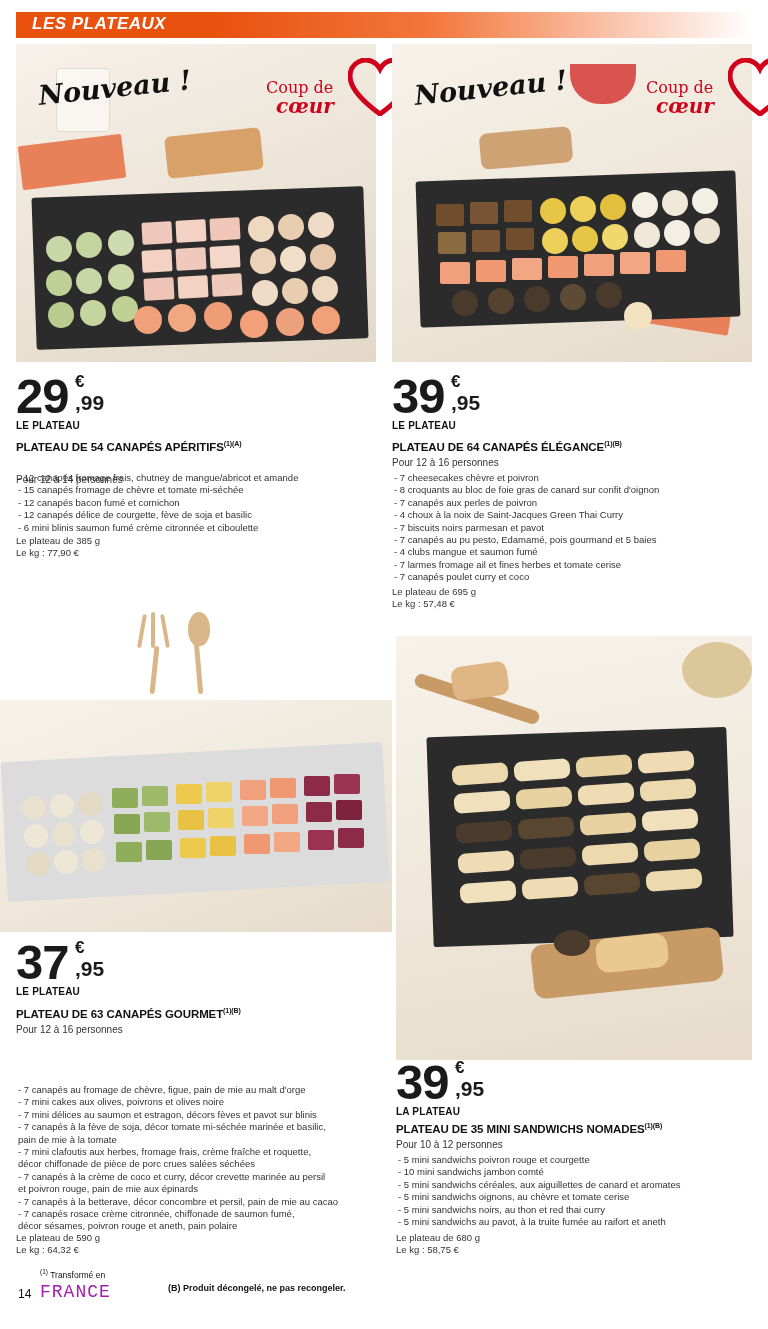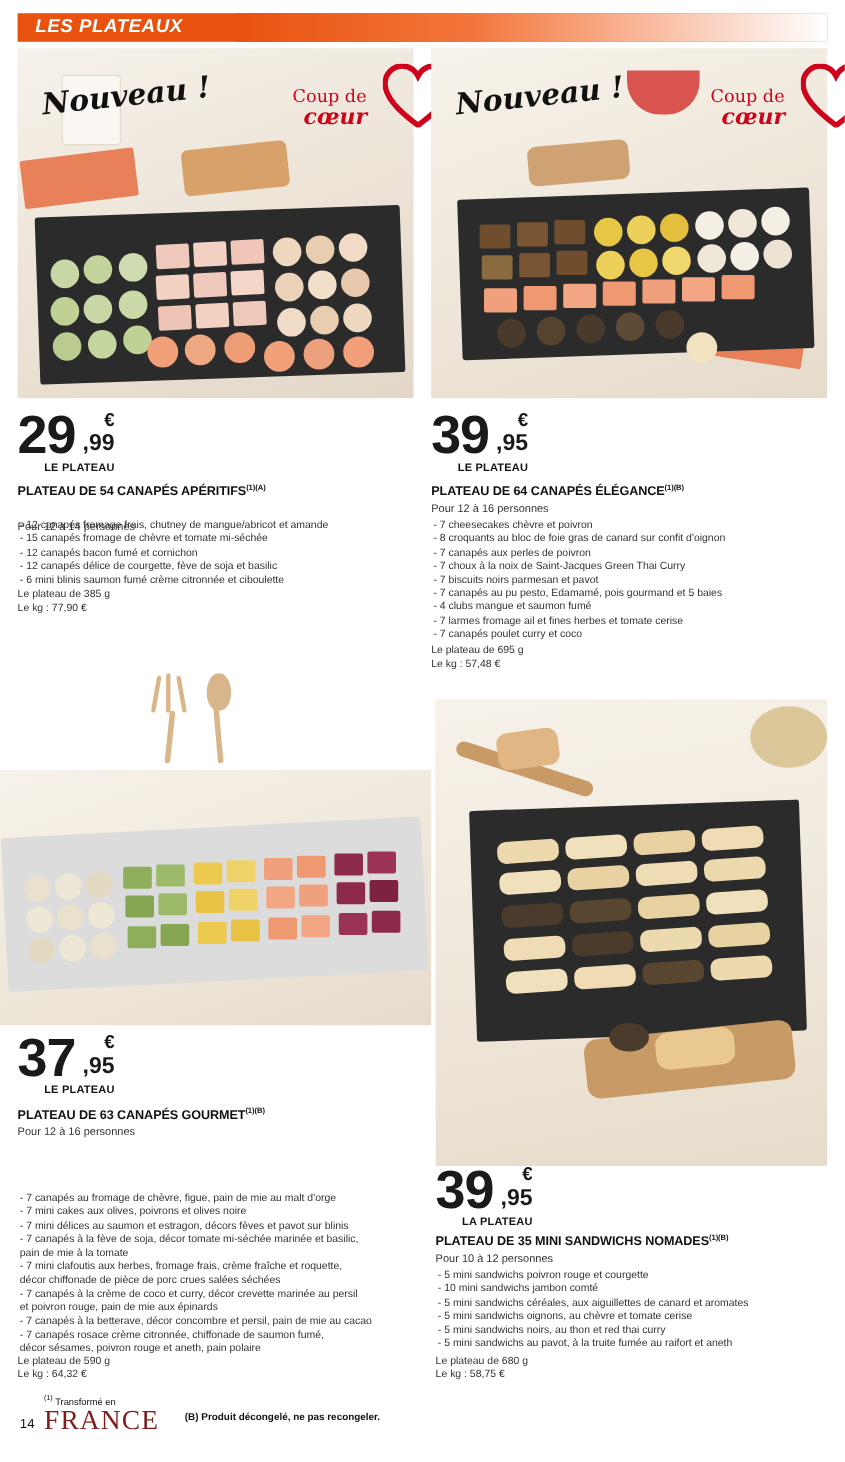--- a/index.html
+++ b/index.html
@@ -53,21 +53,21 @@
   }
   .coeur-txt2{
     position:absolute;left:14px;top:38px;font-size:20px;color:#d0021b;
     font-family:"DejaVu Serif", serif;font-style:italic;font-weight:bold;
   }
   .heart{
     position:absolute;right:0;top:2px;width:64px;height:58px;
   }
 
   
-  .price{position:absolute;text-align:right;}
+  .price{position:absolute;}
   .price .big{
     font-size:49px;font-weight:bold;letter-spacing:-1px;line-height:44px;
     display:inline-block;vertical-align:top;font-family:"Liberation Sans",sans-serif;
   }
   .price .eurodec{display:inline-block;vertical-align:top;margin-left:2px;}
   .price .euro{font-size:17px;font-weight:bold;display:block;line-height:16px;}
   .price .dec{font-size:21px;font-weight:bold;display:block;line-height:19px;margin-top:3px;}
   .price .unit{
     font-size:10px;font-weight:bold;letter-spacing:.2px;margin-top:2px;
     color:#111;
@@ -84,21 +84,21 @@
   .pfoot{position:absolute;font-size:9.5px;color:#333;line-height:12.4px;}
 
   
   .pagenum{
     position:absolute;left:18px;top:1287px;font-size:12px;color:#111;font-weight:normal;
   }
   .france-mark{position:absolute;left:40px;top:1268px;width:118px;}
   .france-mark .t1{font-size:8.5px;color:#111;}
   .france-mark .t1 sup{font-size:6.5px;}
   .france-mark .t2{
-    font-size:25px;font-family:Liberation Serif, serif;letter-spacing:1px;color:#7f1d1d;
+    font-size:18px;font-family:Liberation Mono, monospace;letter-spacing:1px;color:#a21caf;
     line-height:25px;
   }
   .legal{
     position:absolute;left:168px;top:1283px;width:520px;
     font-size:9px;color:#111;line-height:11.5px;font-weight:bold;
   }
 
   
   .fork{position:absolute;background:#d9b68a;border-radius:3px;}
 </style>
@@ -246,21 +246,21 @@
     <div class="unit">LE PLATEAU</div>
   </div>
   <div class="ptitle" style="left:392px;top:440px;width:360px;">
     <span>PLATEAU DE 64 CANAPÉS ÉLÉGANCE</span><sup>(1)(B)</sup>
   </div>
   <div class="psub" style="left:392px;top:457px;">Pour 12 à 16 personnes</div>
   <div class="plist" style="left:394px;top:472px;width:356px;">
     <div>- 7 cheesecakes chèvre et poivron</div>
     <div>- 8 croquants au bloc de foie gras de canard sur confit d'oignon</div>
     <div>- 7 canapés aux perles de poivron</div>
-    <div>- 7 choux à la noix de Saint-Jacques Green Thai Curry</div>
+    <div>- 4 choux à la noix de Saint-Jacques Green Thai Curry</div>
     <div>- 7 biscuits noirs parmesan et pavot</div>
     <div>- 7 canapés au pu pesto, Edamamé, pois gourmand et 5 baies</div>
     <div>- 4 clubs mangue et saumon fumé</div>
     <div>- 7 larmes fromage ail et fines herbes et tomate cerise</div>
     <div>- 7 canapés poulet curry et coco</div>
   </div>
   <div class="pfoot" style="left:392px;top:586px;">
     <div>Le plateau de 695 g</div>
     <div>Le kg : 57,48 €</div>
   </div>

